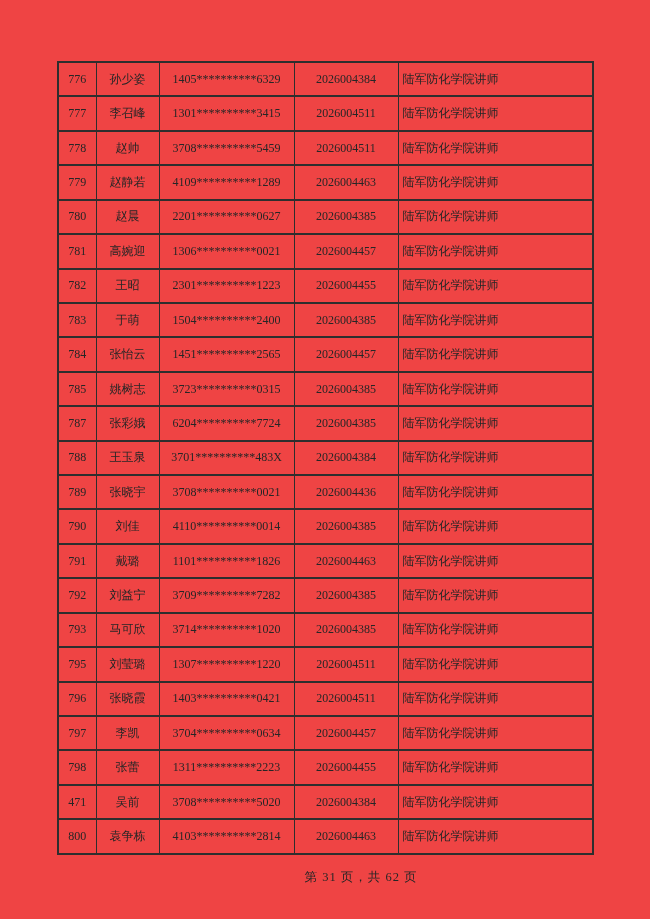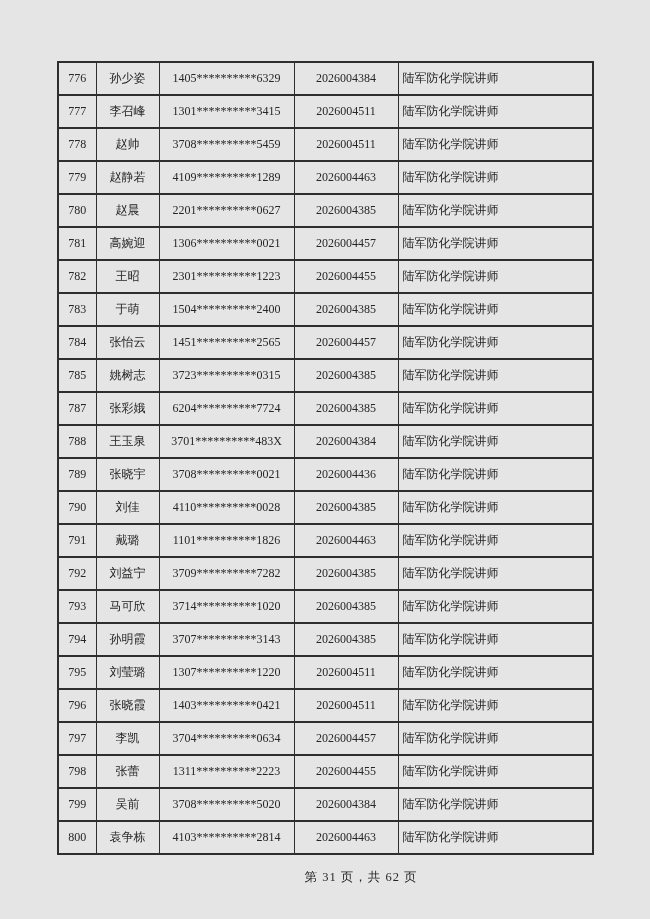--- a/index.html
+++ b/index.html
@@ -5,21 +5,21 @@
   html, body {
     margin: 0;
     padding: 0;
     background: #ffffff;
     font-family: "Liberation Serif", "DejaVu Serif", serif;
   }
   .page {
     position: relative;
     width: 650px;
     height: 919px;
-    background: #e5e5e5;
+    background: #ef4444;
     overflow: hidden;
   }
   table.roster {
     position: absolute;
     left: 57px;
     top: 61px;
     width: 535px;
     height: 794px;
     border-collapse: collapse;
     table-layout: fixed;
@@ -160,21 +160,21 @@
         <tr>
           <td class="cell-index">789</td>
           <td class="cell-name">张晓宇</td>
           <td class="cell-id_number">3708**********0021</td>
           <td class="cell-cert_number">2026004436</td>
           <td class="cell-title">陆军防化学院讲师</td>
         </tr>
         <tr>
           <td class="cell-index">790</td>
           <td class="cell-name">刘佳</td>
-          <td class="cell-id_number">4110**********0028</td>
+          <td class="cell-id_number">4110**********0014</td>
           <td class="cell-cert_number">2026004385</td>
           <td class="cell-title">陆军防化学院讲师</td>
         </tr>
         <tr>
           <td class="cell-index">791</td>
           <td class="cell-name">戴璐</td>
           <td class="cell-id_number">1101**********1826</td>
           <td class="cell-cert_number">2026004463</td>
           <td class="cell-title">陆军防化学院讲师</td>
         </tr>
@@ -186,27 +186,20 @@
           <td class="cell-title">陆军防化学院讲师</td>
         </tr>
         <tr>
           <td class="cell-index">793</td>
           <td class="cell-name">马可欣</td>
           <td class="cell-id_number">3714**********1020</td>
           <td class="cell-cert_number">2026004385</td>
           <td class="cell-title">陆军防化学院讲师</td>
         </tr>
         <tr>
-          <td class="cell-index">794</td>
-          <td class="cell-name">孙明霞</td>
-          <td class="cell-id_number">3707**********3143</td>
-          <td class="cell-cert_number">2026004385</td>
-          <td class="cell-title">陆军防化学院讲师</td>
-        </tr>
-        <tr>
           <td class="cell-index">795</td>
           <td class="cell-name">刘莹璐</td>
           <td class="cell-id_number">1307**********1220</td>
           <td class="cell-cert_number">2026004511</td>
           <td class="cell-title">陆军防化学院讲师</td>
         </tr>
         <tr>
           <td class="cell-index">796</td>
           <td class="cell-name">张晓霞</td>
           <td class="cell-id_number">1403**********0421</td>
@@ -221,21 +214,21 @@
           <td class="cell-title">陆军防化学院讲师</td>
         </tr>
         <tr>
           <td class="cell-index">798</td>
           <td class="cell-name">张蕾</td>
           <td class="cell-id_number">1311**********2223</td>
           <td class="cell-cert_number">2026004455</td>
           <td class="cell-title">陆军防化学院讲师</td>
         </tr>
         <tr>
-          <td class="cell-index">799</td>
+          <td class="cell-index">471</td>
           <td class="cell-name">吴前</td>
           <td class="cell-id_number">3708**********5020</td>
           <td class="cell-cert_number">2026004384</td>
           <td class="cell-title">陆军防化学院讲师</td>
         </tr>
         <tr>
           <td class="cell-index">800</td>
           <td class="cell-name">袁争栋</td>
           <td class="cell-id_number">4103**********2814</td>
           <td class="cell-cert_number">2026004463</td>

